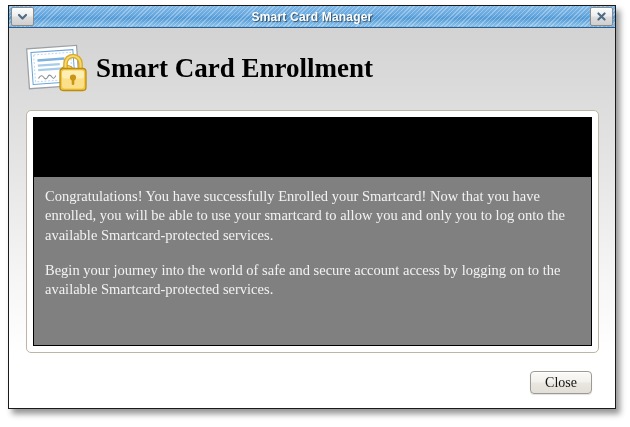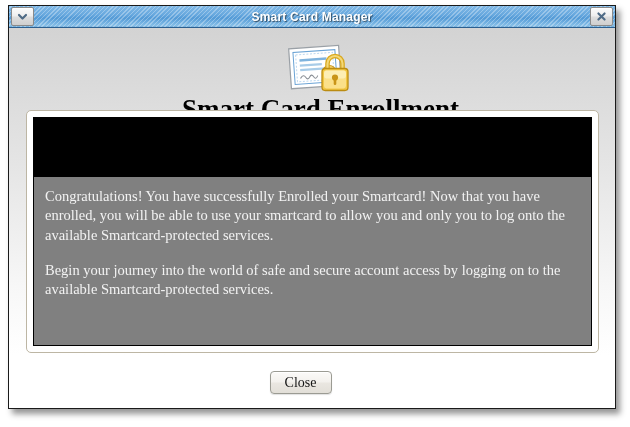--- a/index.html
+++ b/index.html
@@ -87,21 +87,20 @@
     box-sizing: border-box;
   }
 
   
   .header {
     display: flex;
     align-items: center;
     padding: 12px 0 0 13px;
     height: 68px;
     box-sizing: border-box;
-    flex-direction: column;
   }
 
   .app-icon {
     width: 70px;
     height: 56px;
     position: relative;
     flex: 0 0 auto;
   }
 
   .page-title {
@@ -160,21 +159,21 @@
 
   
   .footer {
     position: absolute;
     left: 0;
     right: 0;
     top: 334px;
     height: 40px;
     display: flex;
     align-items: center;
-    justify-content: center;
+    justify-content: flex-end;
     padding-right: 23px;
     box-sizing: border-box;
   }
 
   .btn {
     min-width: 62px;
     height: 23px;
     padding: 0 14px;
     font-family: "Liberation Serif", serif;
     font-size: 14px;

